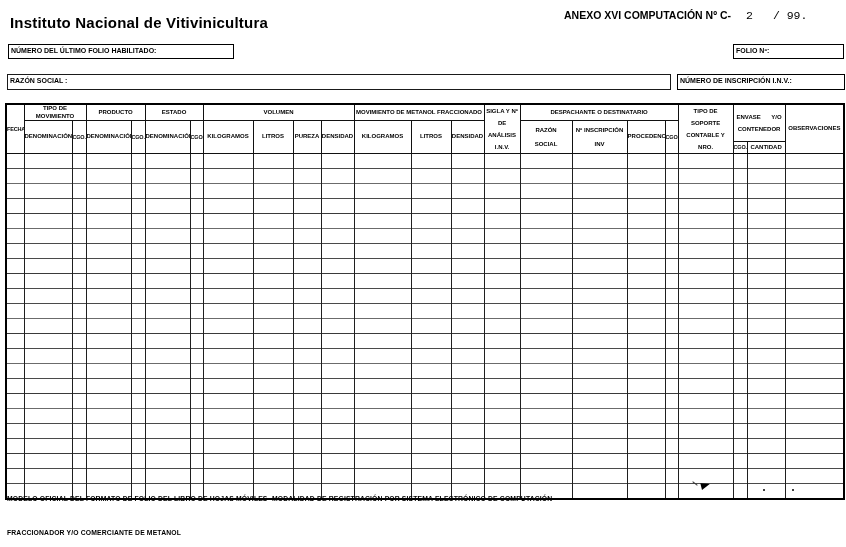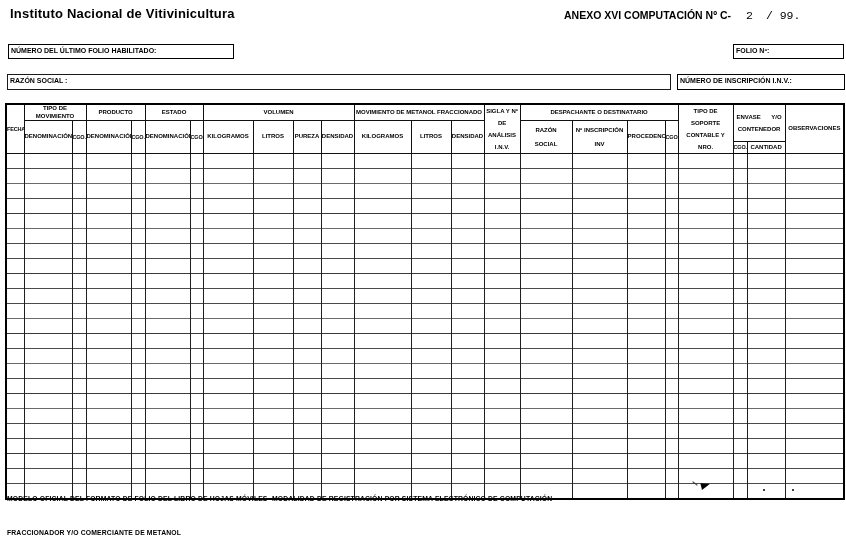--- a/index.html
+++ b/index.html
@@ -1,25 +1,25 @@
 <!DOCTYPE html>
 <html><head>
 <meta charset="utf-8">
 <style>
   html,body{margin:0;padding:0;background:#e8e8e8;}
   .page{
     position:relative;width:846px;height:547px;background:#ffffff;color:#000;
     font-family:"Liberation Sans", sans-serif;overflow:hidden;
   }
   
-  .doc-title{position:absolute;left:10px;top:6px;font-size:13px;font-weight:bold;letter-spacing:.2px;white-space:nowrap;}
+  .doc-title{position:absolute;left:10px;top:14px;font-size:15px;font-weight:bold;letter-spacing:.2px;white-space:nowrap;}
   .annex{position:absolute;left:564px;top:9px;font-size:10.5px;font-weight:bold;white-space:nowrap;}
   .annex .typed{font-family:"Liberation Mono", monospace;font-weight:normal;font-size:11.5px;}
   .annex .num{margin-left:15px;}
-  .annex .suf{margin-left:13px;}
+  .annex .suf{margin-left:20px;}
   
   .fbox{position:absolute;border:1.3px solid #000;background:#fff;}
   .fbox .lbl{display:block;font-size:7px;font-weight:bold;line-height:12px;padding-left:2px;white-space:nowrap;overflow:hidden;}
   .b-ultimo{left:8px;top:44px;width:224px;height:13px;}
   .b-folio{left:733px;top:44px;width:109px;height:13px;}
   .b-razon{left:7px;top:74px;width:662px;height:14px;border-color:#1a1a1a;}
   .b-inscr{left:677px;top:74px;width:166px;height:14px;}
   
   table.grid{position:absolute;left:5px;top:103px;width:838px;border-collapse:collapse;table-layout:fixed;border:2px solid #000;}
   .grid th,.grid td{padding:0;margin:0;overflow:hidden;}

